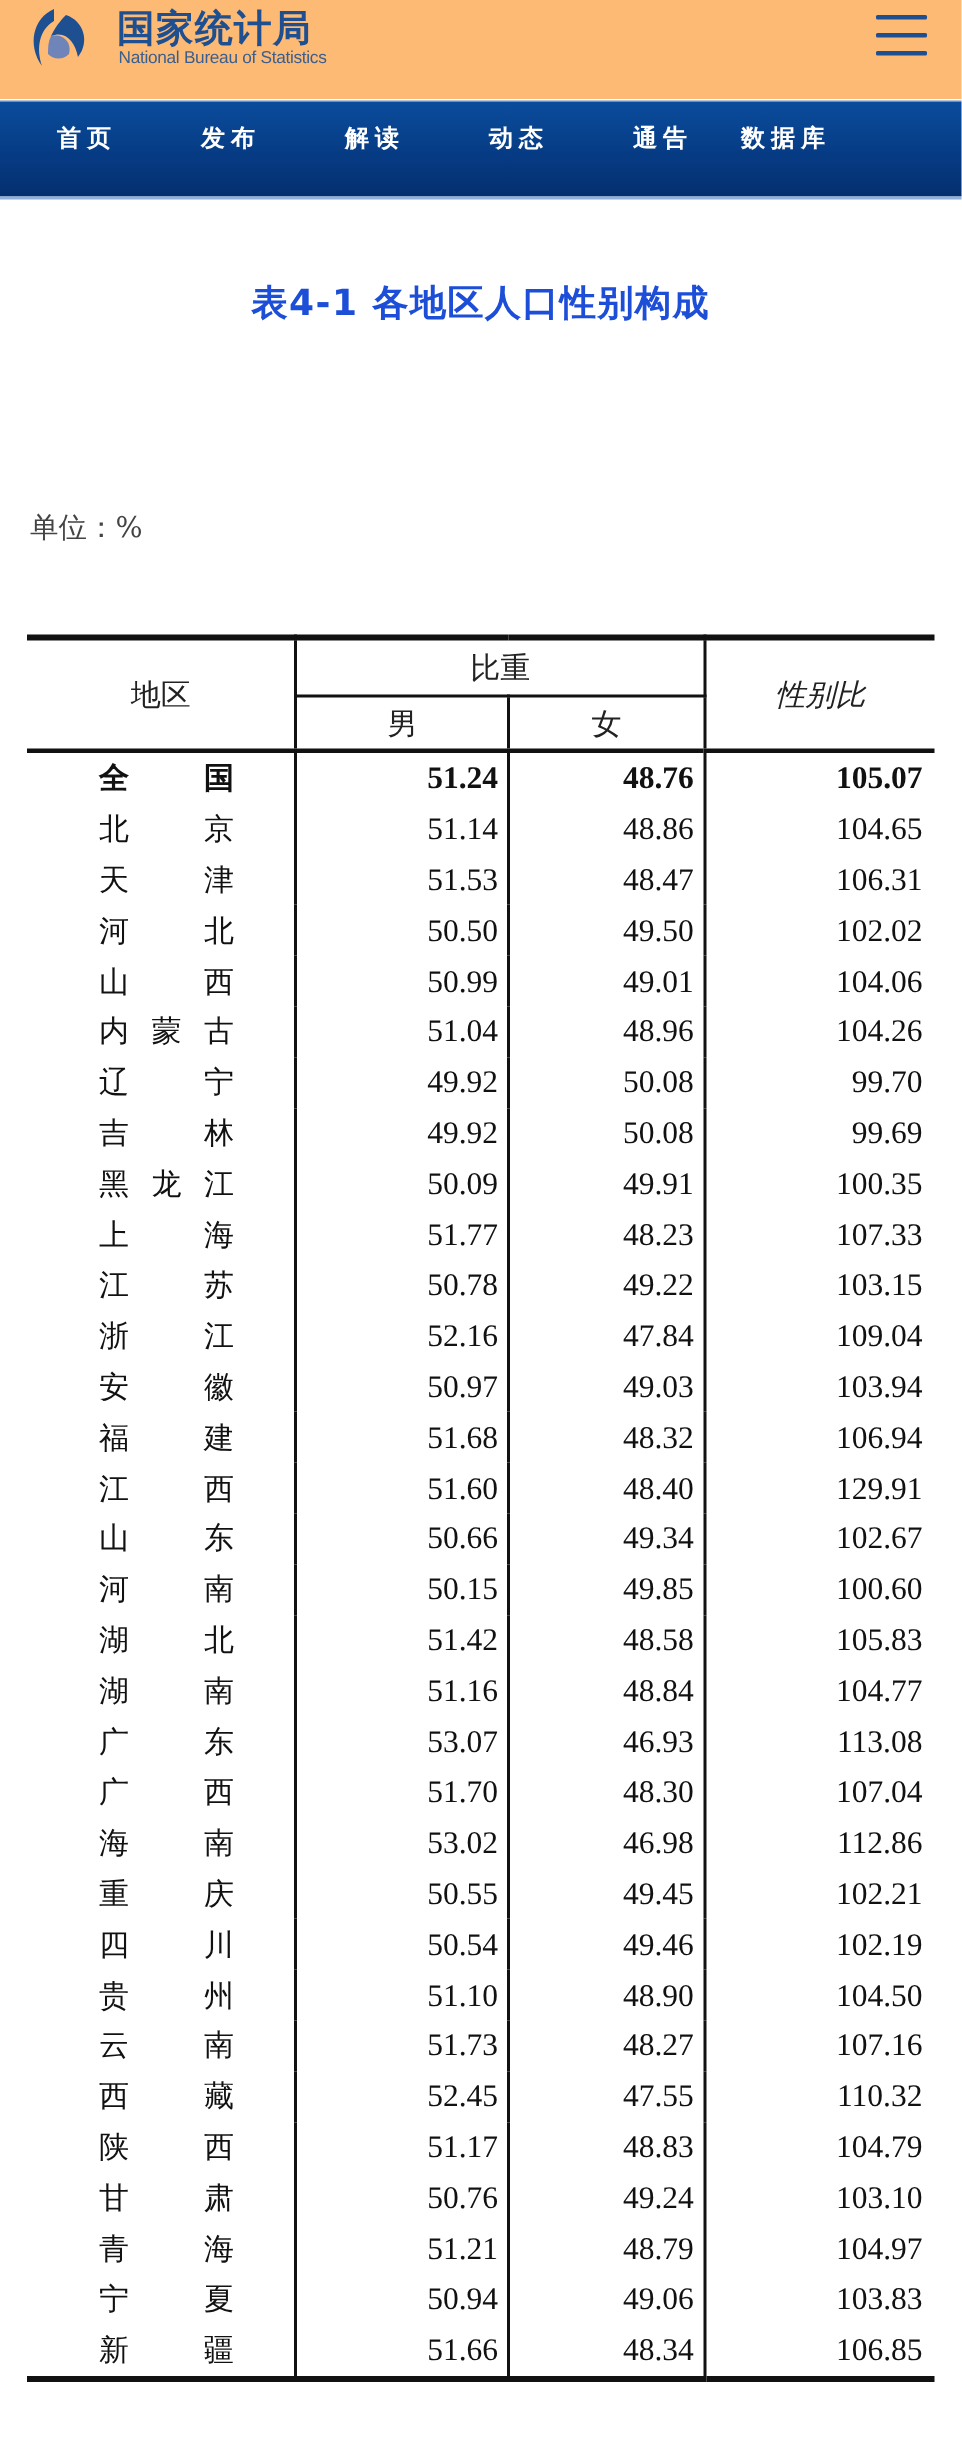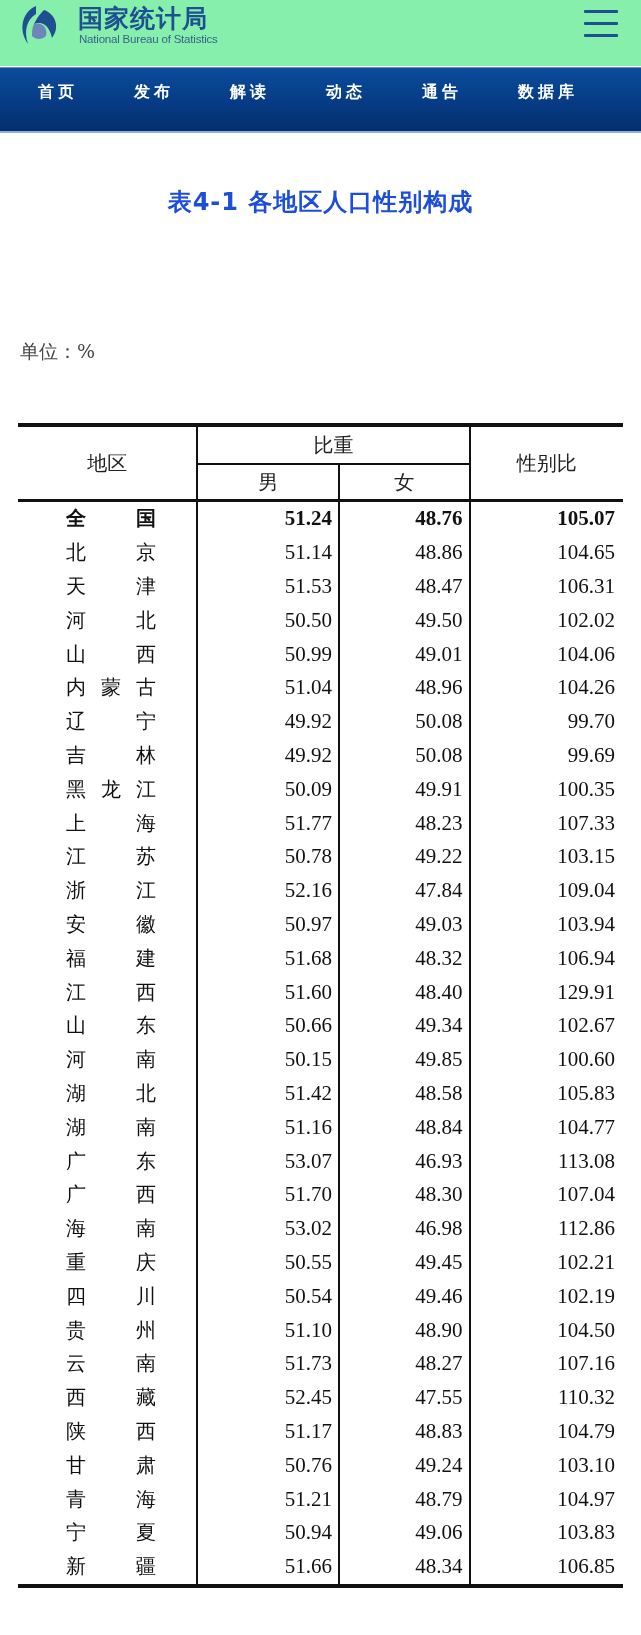--- a/index.html
+++ b/index.html
@@ -1,17 +1,17 @@
 <!DOCTYPE html>
 <html><head>
 <meta charset="utf-8">
 <style>
   html, body { margin:0; padding:0; background:#fff; }
   body { width:641px; height:1635px; position:relative; overflow:hidden; font-family:"DejaVu Serif", serif; color:#111; }
-  .header { position:absolute; left:0; top:0; width:641px; height:66px; background:#86efac; }
+  .header { position:absolute; left:0; top:0; width:641px; height:66px; background:#fdba74; }
   .logo-mark { position:absolute; left:14px; top:2px; width:50px; height:46px; }
   .logo-cn { position:absolute; left:78px; top:2px; font-family:"DejaVu Sans", sans-serif; font-weight:bold; font-size:25px; color:#1d4f91; letter-spacing:1px; }
   .logo-en { position:absolute; left:79px; top:33px; font-family:"Liberation Sans", sans-serif; font-size:11.5px; color:#3a5f8f; letter-spacing:-0.2px; }
   .menu-btn { position:absolute; left:582px; top:10px; width:40px; height:30px; cursor:pointer; }
   .menu-btn span { position:absolute; left:2px; width:34px; height:3px; background:#1d4f91; border-radius:1px; }
   .nav { position:absolute; left:0; top:67px; width:641px; height:63px; background:linear-gradient(#0a4c9c, #063a82 60%, #052f6e); border-top:1px solid #6b8fc2; border-bottom:2px solid #8fb0d8; display:flex; align-items:center; }
   .nav-item { color:#fff; font-family:Liberation Serif, serif; font-weight:bold; font-size:16px; letter-spacing:4px; position:absolute; top:14px; cursor:pointer; }
   .title { position:absolute; left:0; width:641px; top:186px; text-align:center; font-family:"DejaVu Sans", sans-serif; font-weight:bold; font-size:24px; color:#1d4ed8; letter-spacing:1px; }
   .unit { position:absolute; left:20px; top:339px; font-size:19px; color:#444; }
   table.data { position:absolute; left:18px; top:423px; width:605px; border-collapse:collapse; font-family:"DejaVu Serif", serif; }
@@ -51,32 +51,32 @@
       <span style="top:24px"></span>
   </div>
 </div>
 
 <div class="nav">
   <span class="nav-item" style="left:38px">首页</span>
   <span class="nav-item" style="left:134px">发布</span>
   <span class="nav-item" style="left:230px">解读</span>
   <span class="nav-item" style="left:326px">动态</span>
   <span class="nav-item" style="left:422px">通告</span>
-  <span class="nav-item" style="left:518px">数据库</span>
+  <span class="nav-item" style="left:494px">数据库</span>
 </div>
 
 <div class="title">表4-1 各地区人口性别构成</div>
 <div class="unit">单位：%</div>
 
 <table class="data">
   <thead>
     <tr class="hdr hdr-top">
       <th rowspan="2" class="h-region" style="border-bottom: 3px solid rgb(17, 17, 17);">地区</th>
       <th colspan="2" class="h-bz">比重</th>
-      <th rowspan="2" class="h-ratio" style="border-bottom: 3px solid rgb(17, 17, 17);">性别比</th>
+      <th rowspan="2" class="h-ratio" style="border-bottom: 3px solid rgb(17, 17, 17); font-style: italic;">性别比</th>
     </tr>
     <tr class="hdr hdr-bottom">
       <th class="h-male" style="border-bottom: 3px solid rgb(17, 17, 17);">男</th>
       <th class="h-female" style="border-bottom: 3px solid rgb(17, 17, 17);">女</th>
     </tr>
 
   </thead>
   <tbody id="tbody">
       <tr class="row total">
         <td class="reg">

